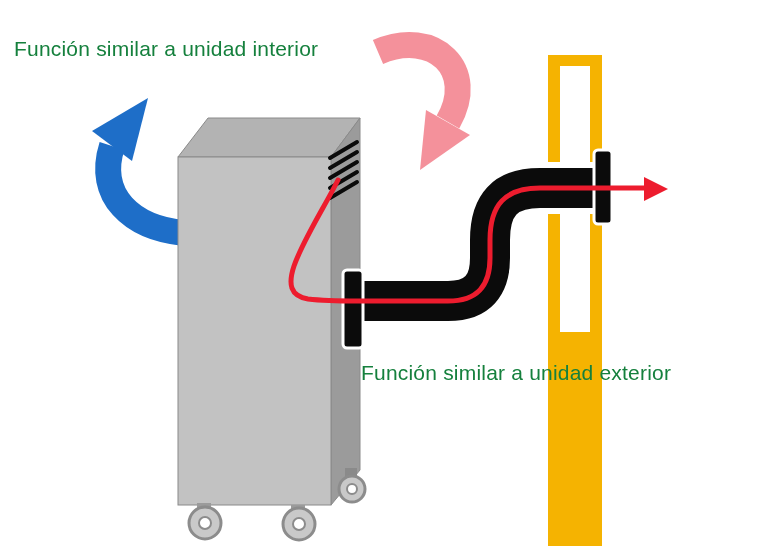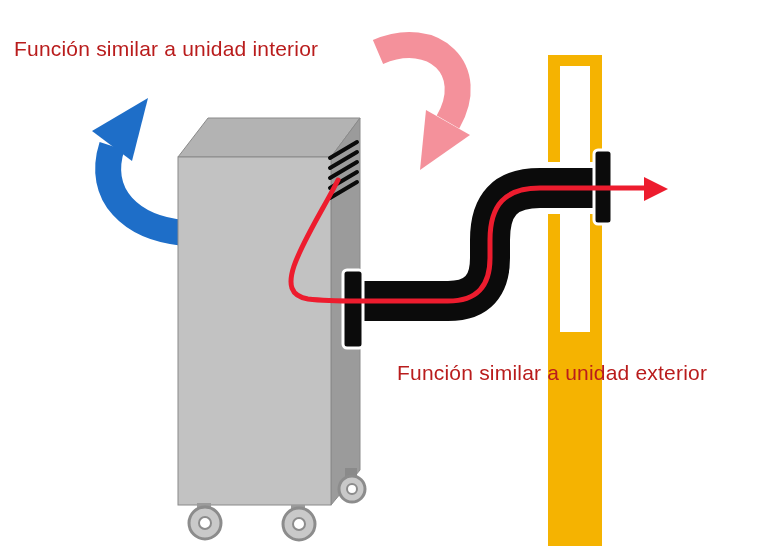--- a/index.html
+++ b/index.html
@@ -17,26 +17,26 @@
   }
   .canvas svg {
     position: absolute;
     left: 0;
     top: 0;
   }
   .label {
     position: absolute;
     font-size: 21px;
     line-height: 1.2;
-    color: #b91c1c;
+    color: #15803d;
     white-space: nowrap;
     letter-spacing: 0.2px;
   }
   .label-interior { left: 14px; top: 36px; }
-  .label-exterior { left: 397px; top: 360px; }
+  .label-exterior { left: 361px; top: 360px; }
 </style>
 </head>
 <body>
 
 <div class="canvas">
 
   <svg width="784" height="552" viewBox="0 0 784 552">
 
     <g>
       <rect x="548" y="55" width="54" height="491" fill="#F5B301"></rect>

